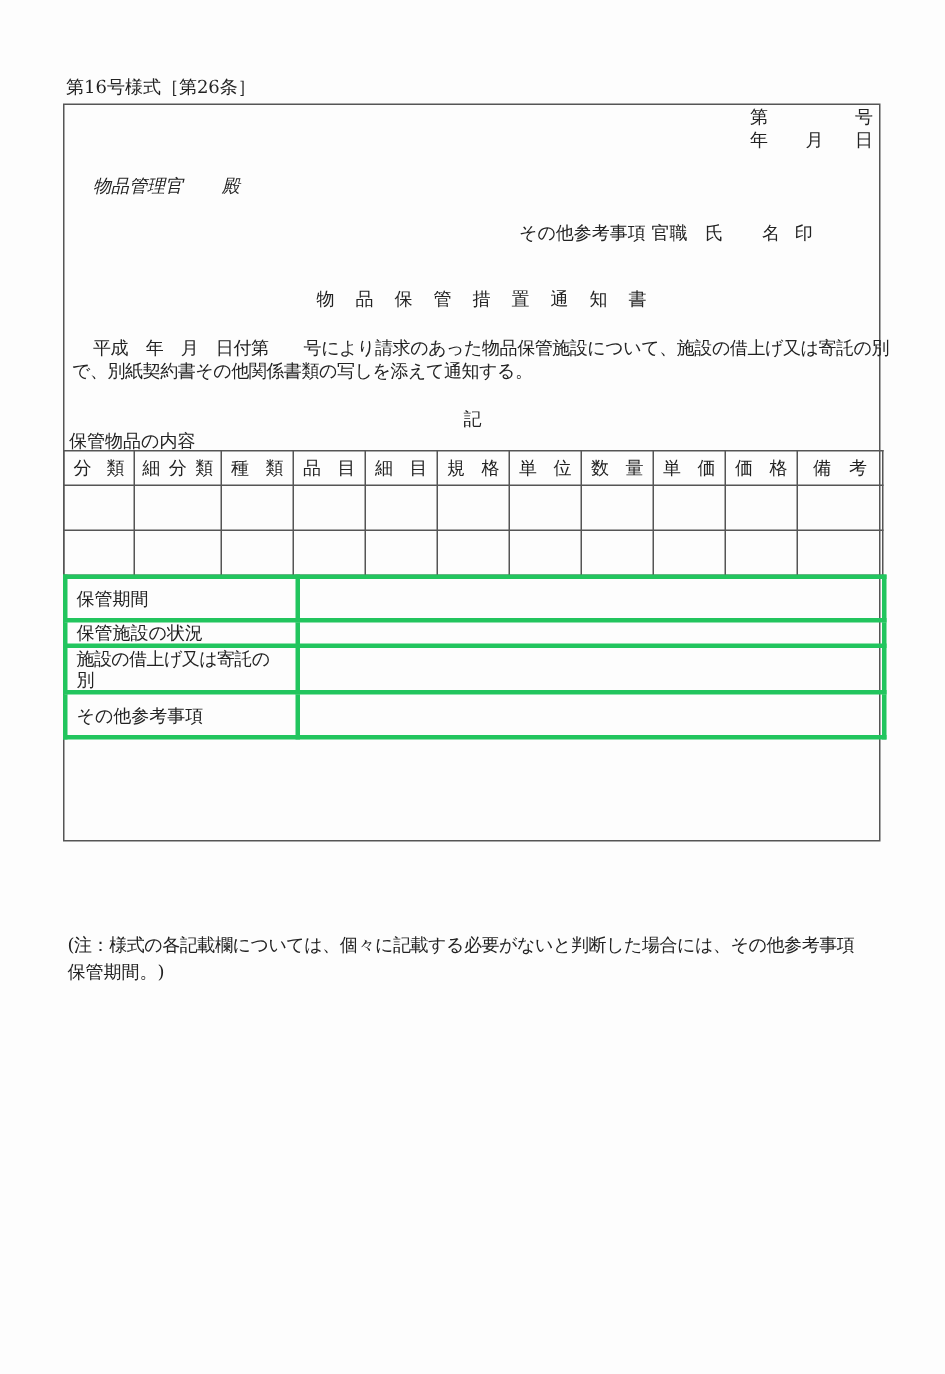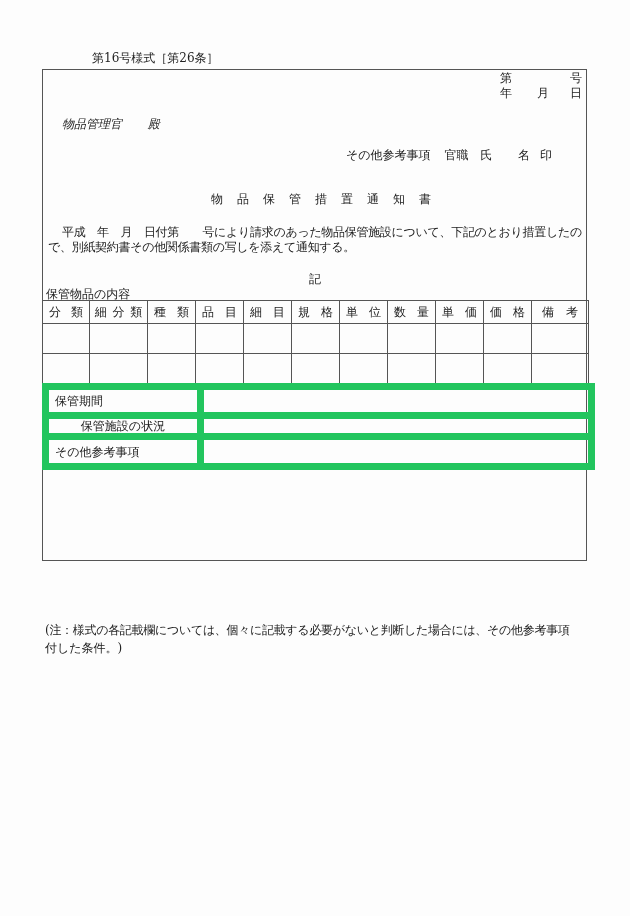--- a/index.html
+++ b/index.html
@@ -8,58 +8,58 @@
   .abs { position: absolute; white-space: nowrap; line-height: 14px; }
   .frame { position: absolute; left: 42px; top: 69px; width: 545px; height: 492px;
            border: 1px solid #555; box-sizing: border-box; }
   table.items { position: absolute; left: 42px; top: 300px; width: 546px; border-collapse: collapse; table-layout: fixed; }
   table.items td, table.items th { border: 1px solid #555; padding: 0; font-weight: normal; font-size: 12px; }
   table.items th { height: 22px; }
   table.items td { height: 29px; }
   .spread { display: flex; justify-content: space-between; padding: 0 6px; }
   .spread3 { display: flex; justify-content: space-around; padding: 0 2px; }
   table.lower { position: absolute; left: 42px; top: 383px; width: 546px; border-collapse: collapse; table-layout: fixed; }
-  table.lower td { border: 7px solid #22c55e; padding: 0 6px; font-size: 12px; vertical-align: middle; line-height: 14px; }
+  table.lower td { border: 3px solid #22c55e; padding: 0 6px; font-size: 12px; vertical-align: middle; line-height: 14px; }
   .title span { display: inline-block; width: 26px; text-align: center; }
 </style>
 </head>
 <body>
 
-<div class="abs" style="left:44px; top:51px;margin-left:48px;">第16号様式［第26条］</div>
+<div class="abs" style="left:44px; top:51px;">第16号様式［第26条］</div>
 
 <div class="frame"></div>
 
 <div class="abs" style="left:500px; top:71px; width:82px;">
   <span>第</span>
   <span style="position:absolute; right:0;">号</span>
 </div>
 <div class="abs" style="left:500px; top:86px; width:82px;">
   <span>年</span>
   <span style="position:absolute; left:37px;">月</span>
   <span style="position:absolute; right:0;">日</span>
 </div>
 
 <div class="abs" style="left:62px; top:117px;font-style:italic;">
   <span>物品管理官</span>
   <span style="margin-left:22px;">殿</span>
 </div>
 
 <div class="abs" style="left:346px; top:148px;">
   <span>その他参考事項</span>
-  <span style="margin-left:10px;">官職</span>
+  <span style="">官職</span>
   <span style="margin-left:8px;">氏</span>
   <span style="margin-left:22px;">名</span>
   <span style="margin-left:6px;">印</span>
 </div>
 
 <div class="abs title" style="left:204px; top:192px;text-decoration:underline;">
   <span>物</span><span>品</span><span>保</span><span>管</span><span>措</span><span>置</span><span>通</span><span>知</span><span>書</span>
 </div>
 
-<div class="abs" style="left:62px; top:225px; letter-spacing:-0.3px;">平成　年　月　日付第　　号により請求のあった物品保管施設について、下記のとおり措置したの</div>
+<div class="abs" style="left:62px; top:225px; letter-spacing:-0.3px;">平成　年　月　日付第　　号により請求のあった物品保管施設について、施設の借上げ又は寄託の別</div>
 <div class="abs" style="left:48px; top:240px; letter-spacing:-0.3px;">で、別紙契約書その他関係書類の写しを添えて通知する。</div>
 
 <div class="abs" style="left:309px; top:272px;">記</div>
 <div class="abs" style="left:46px; top:287px;">保管物品の内容</div>
 
 <table class="items">
   <colgroup>
     <col style="width:47px">
       <col style="width:58px">
       <col style="width:48px">
@@ -174,25 +174,29 @@
 <table class="lower">
   <colgroup>
       <col style="width:155px">
       <col style="width:391px">
     </colgroup>
   <tbody>
       <tr style="height:29px;">
     <td>保管期間</td>
     <td></td>
   </tr>
-  <tr style="height:14px;text-align:center;">
+  <tr style="height:14px;">
     <td>保管施設の状況</td>
+    <td></td>
+  </tr>
+  <tr style="height:29px;">
+    <td style="letter-spacing:-0.4px;">施設の借上げ又は寄託の別</td>
     <td></td>
   </tr>
   <tr style="height:30px;padding-left:29px;">
     <td>その他参考事項</td>
     <td></td>
   </tr>
 </tbody>
   </table>
 
 <div class="abs" style="left:45px; top:623px; letter-spacing:-0.3px;">(注：様式の各記載欄については、個々に記載する必要がないと判断した場合には、その他参考事項</div>
-<div class="abs" style="left:45px; top:641px;">付した条件。)</div>
+<div class="abs" style="left:45px; top:641px;">保管期間。)</div>
 
 </body></html>

